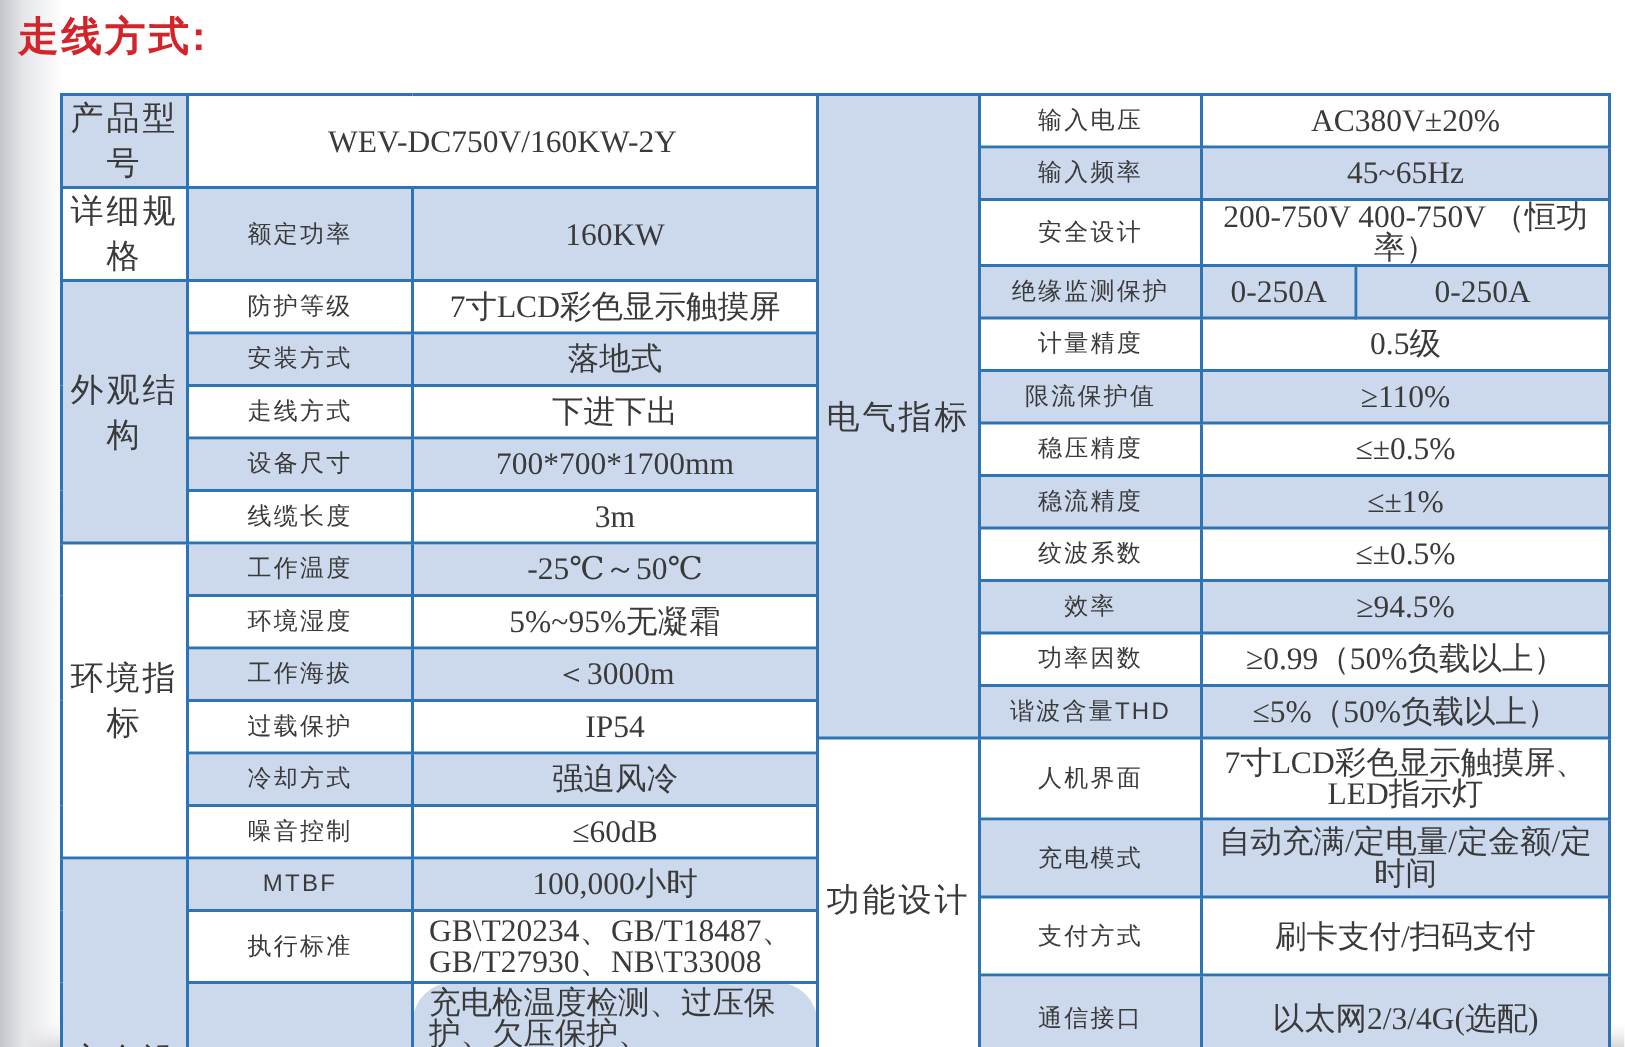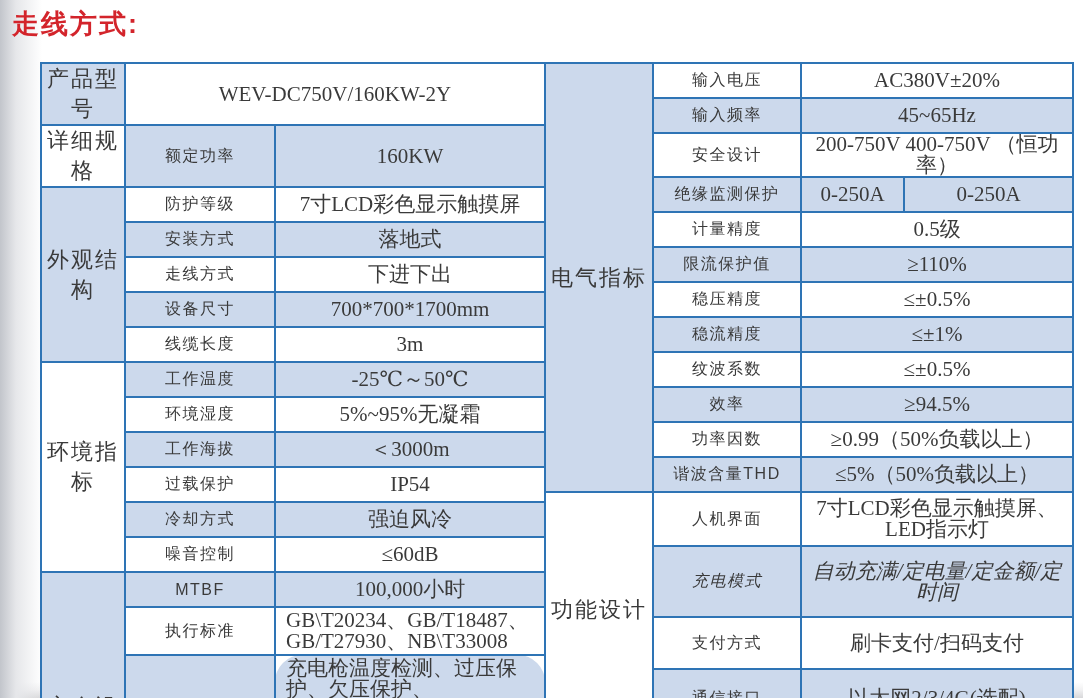--- a/index.html
+++ b/index.html
@@ -206,21 +206,21 @@
           <tr>
             <td class="p blue">谐波含量THD</td>
             <td class="v blue" colspan="2">≤5%（50%负载以上）</td>
           </tr>
           <tr style="height: 54px;">
             <td class="g white" rowspan="4">功能设计</td>
             <td class="p white">人机界面</td>
             <td class="v white" colspan="2">7寸LCD彩色显示触摸屏、
 LED指示灯</td>
           </tr>
-          <tr style="height: 71px; font-style: italic;">
+          <tr style="height: 52px;">
             <td class="p blue">充电模式</td>
             <td class="v blue" colspan="2">自动充满/定电量/定金额/定时间</td>
           </tr>
           <tr style="height: 52px;">
             <td class="p white">支付方式</td>
             <td class="v white" colspan="2">刷卡支付/扫码支付</td>
           </tr>
           <tr style="height: 58px;">
             <td class="p blue">通信接口</td>
             <td class="v blue" colspan="2">以太网2/3/4G(选配)</td>

